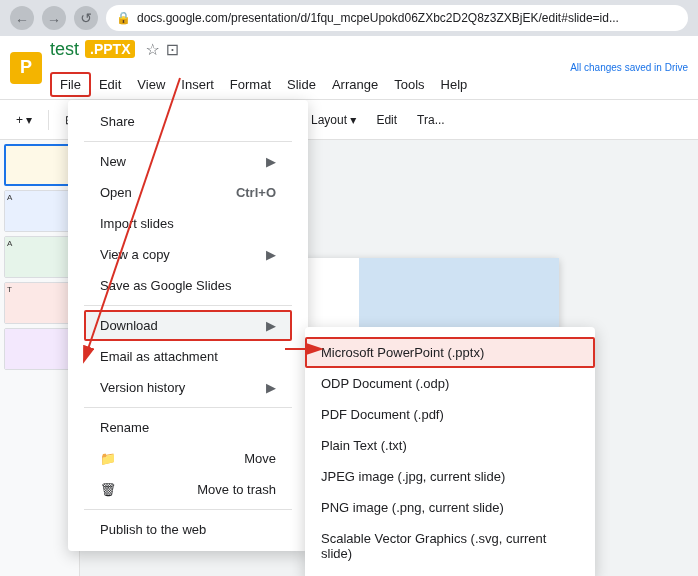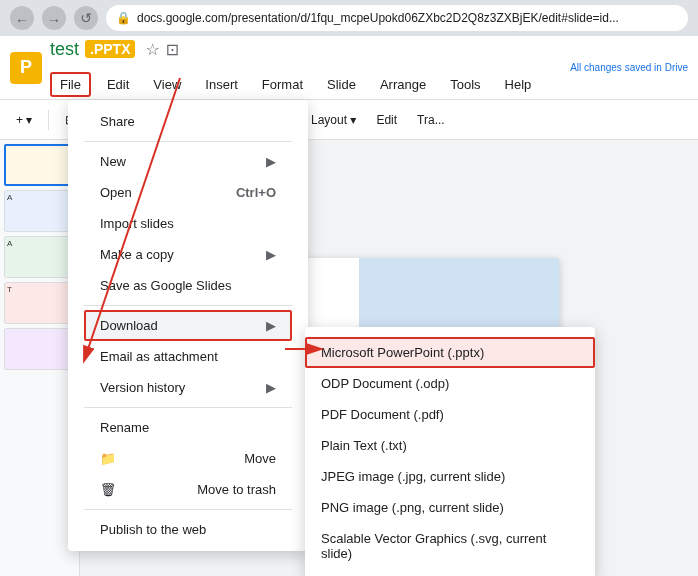--- a/index.html
+++ b/index.html
@@ -93,21 +93,21 @@
       margin-left: 4px;
     }
     .header-icon {
       color: #5f6368;
       font-size: 16px;
       cursor: pointer;
     }
     .menu-bar {
       display: flex;
       align-items: center;
-      gap: 8px;
+      gap: 0;
       margin-top: 12px;
     }
     .menu-item {
       padding: 3px 8px;
       font-size: 13px;
       color: #202124;
       cursor: pointer;
       border-radius: 3px;
     }
     .menu-item.highlighted {
@@ -390,21 +390,21 @@
   <div class="file-menu-item">
     <span>New</span>
     <span class="file-menu-arrow">▶</span>
   </div>
   <div class="file-menu-item">
     <span>Open</span>
     <span class="file-menu-shortcut">Ctrl+O</span>
   </div>
   <div class="file-menu-item">Import slides</div>
   <div class="file-menu-item">
-    <span>Make a copy</span>
+    <span>View a copy</span>
     <span class="file-menu-arrow">▶</span>
   </div>
   <div class="file-menu-item">Save as Google Slides</div>
   <div class="file-menu-separator"></div>
   <div class="file-menu-item highlighted" style="background:#f1f3f4;">
     <span>Download</span>
     <span class="file-menu-arrow">▶</span>
   </div>
   <div class="file-menu-item">Email as attachment</div>
   <div class="file-menu-item">

